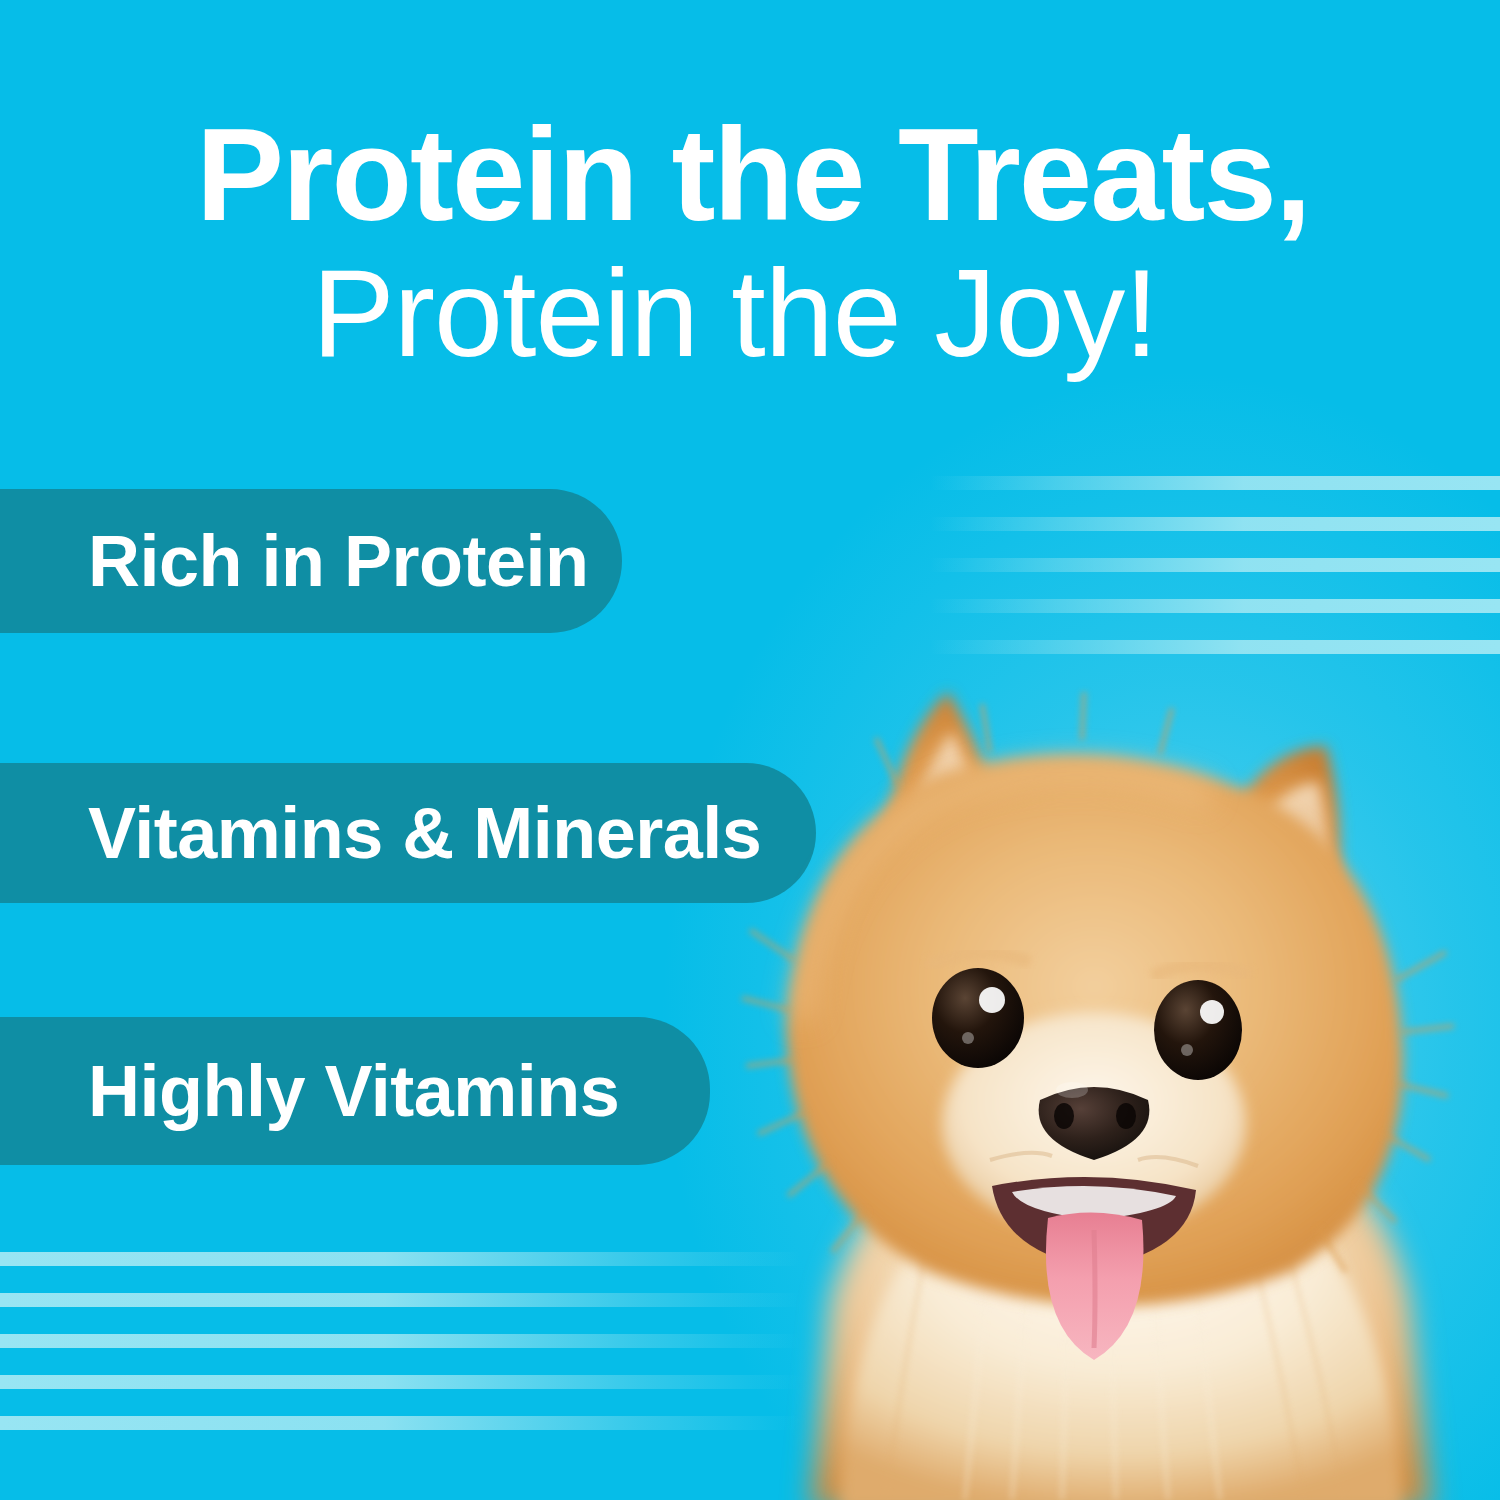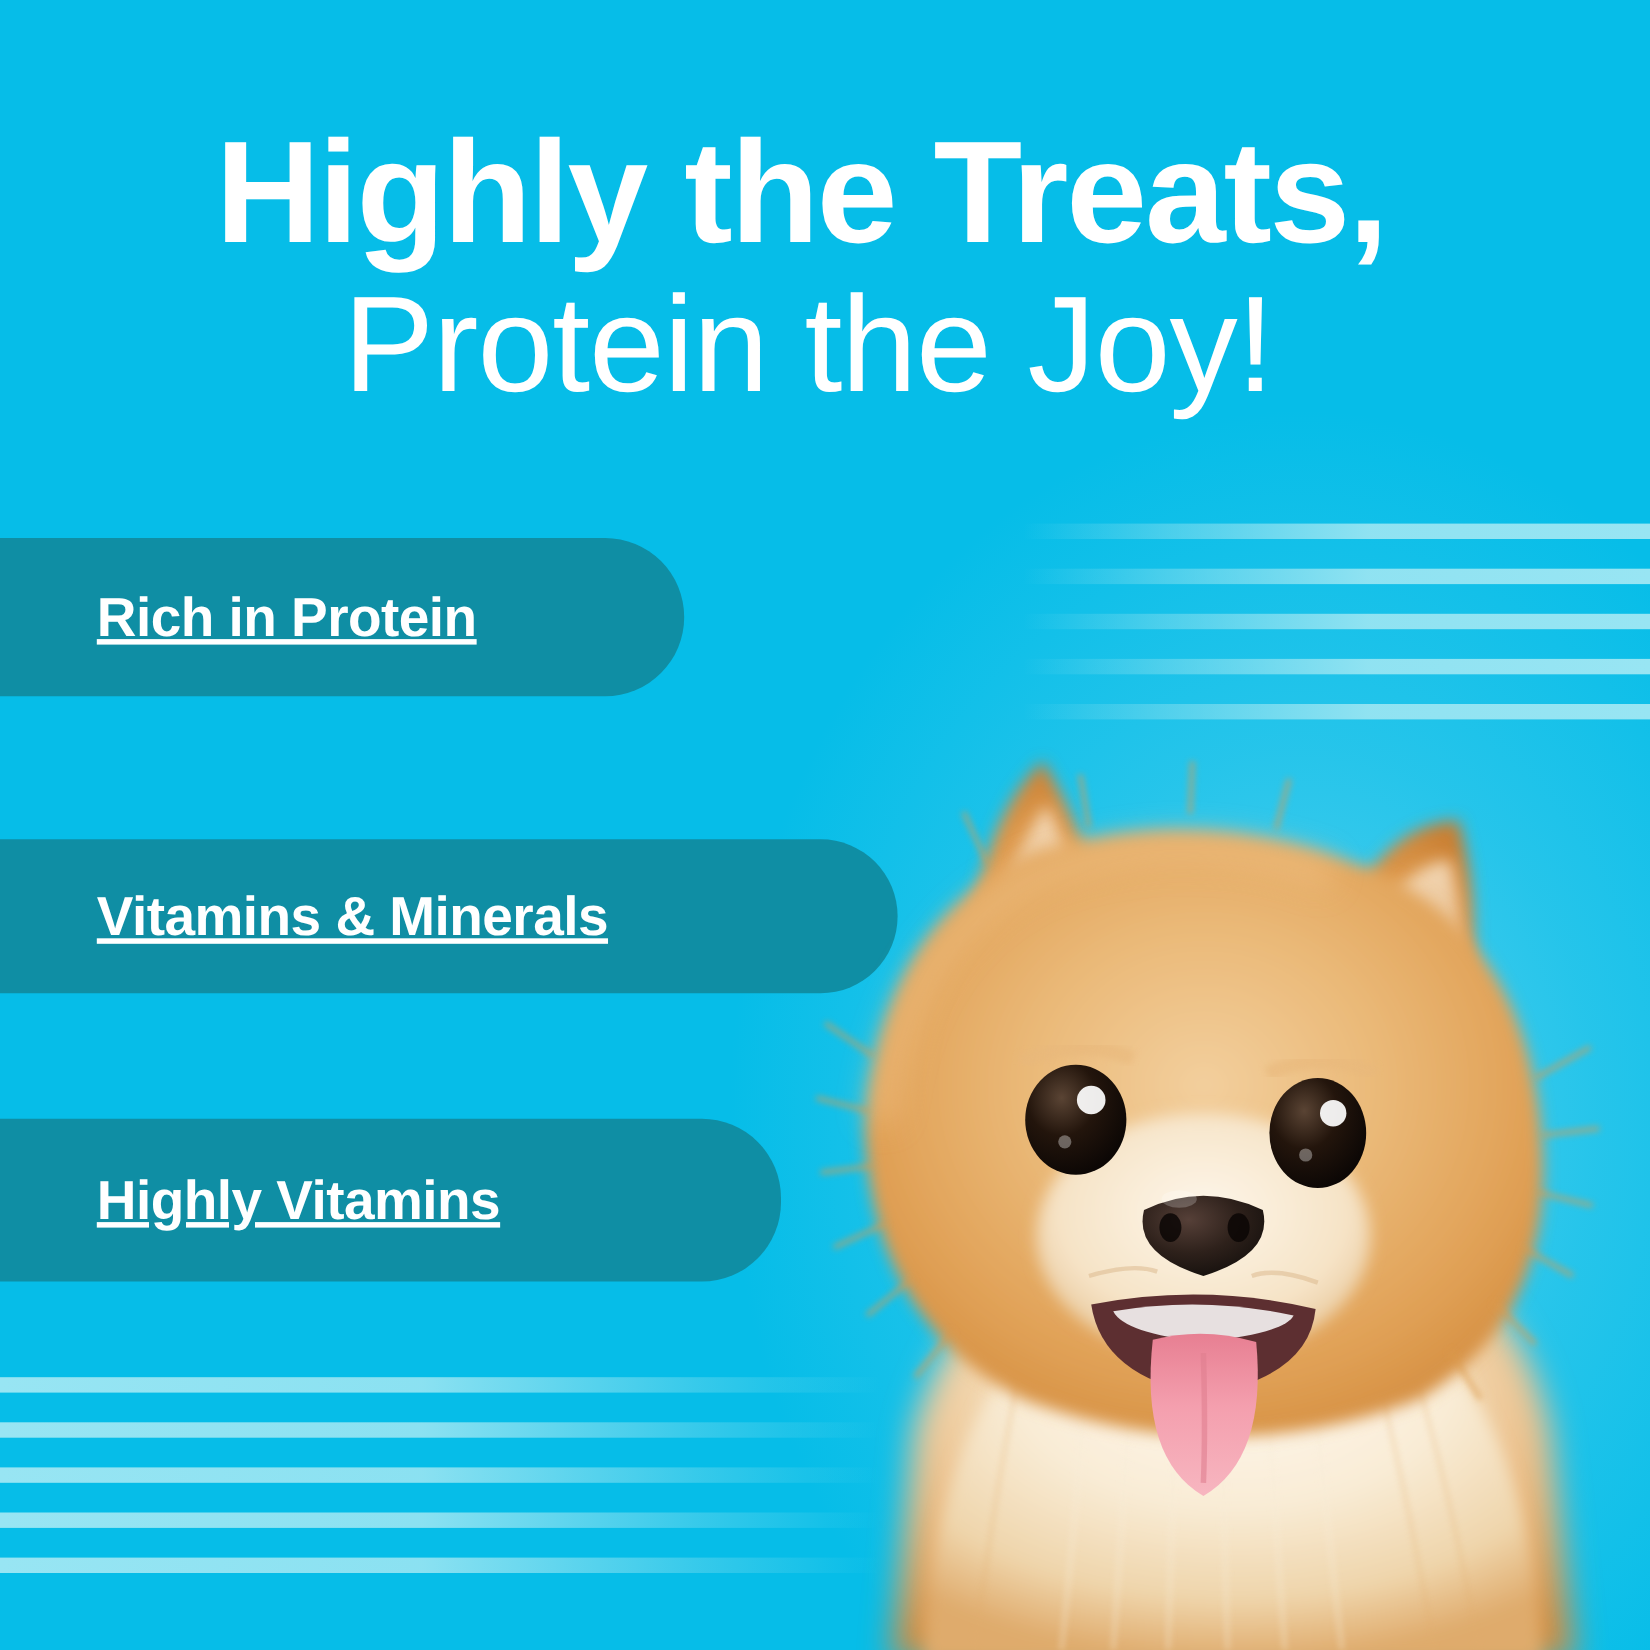--- a/index.html
+++ b/index.html
@@ -98,25 +98,24 @@
     left: -60px;
     display: flex;
     align-items: center;
     background: #0f8ea4;
     border-radius: 0 72px 72px 0;
     color: #ffffff;
     box-sizing: border-box;
     padding-left: 148px;
   }
   .pill-label {
-    font-size: 50px;
+    font-size: 72px;
     font-weight: 700;
     letter-spacing: -0.5px;
     white-space: nowrap;
-    text-decoration: underline;
   }
   .pill-1 { top: 489px;  width: 682px; height: 144px; }
   .pill-2 { top: 763px;  width: 876px; height: 140px; }
   .pill-3 { top: 1017px; width: 770px; height: 148px; }
 
   
   .dog-wrap {
     position: absolute;
     left: 690px;
     top: 600px;
@@ -135,21 +134,21 @@
 
   <div class="stripes stripes-tr">
     <div class="stripe" style="top:0px"></div>
     <div class="stripe" style="top:41px"></div>
     <div class="stripe" style="top:82px"></div>
     <div class="stripe" style="top:123px"></div>
     <div class="stripe" style="top:164px"></div>
   </div>
 
   <div class="headline">
-    <div class="headline-line1">Highly the Treats,</div>
+    <div class="headline-line1">Protein the Treats,</div>
     <div class="headline-line2">Protein the Joy!</div>
   </div>
 
   <div class="pill pill-1">
     <span class="pill-label">Rich in Protein</span>
   </div>
   <div class="pill pill-2">
     <span class="pill-label">Vitamins &amp; Minerals</span>
   </div>
   <div class="pill pill-3">

